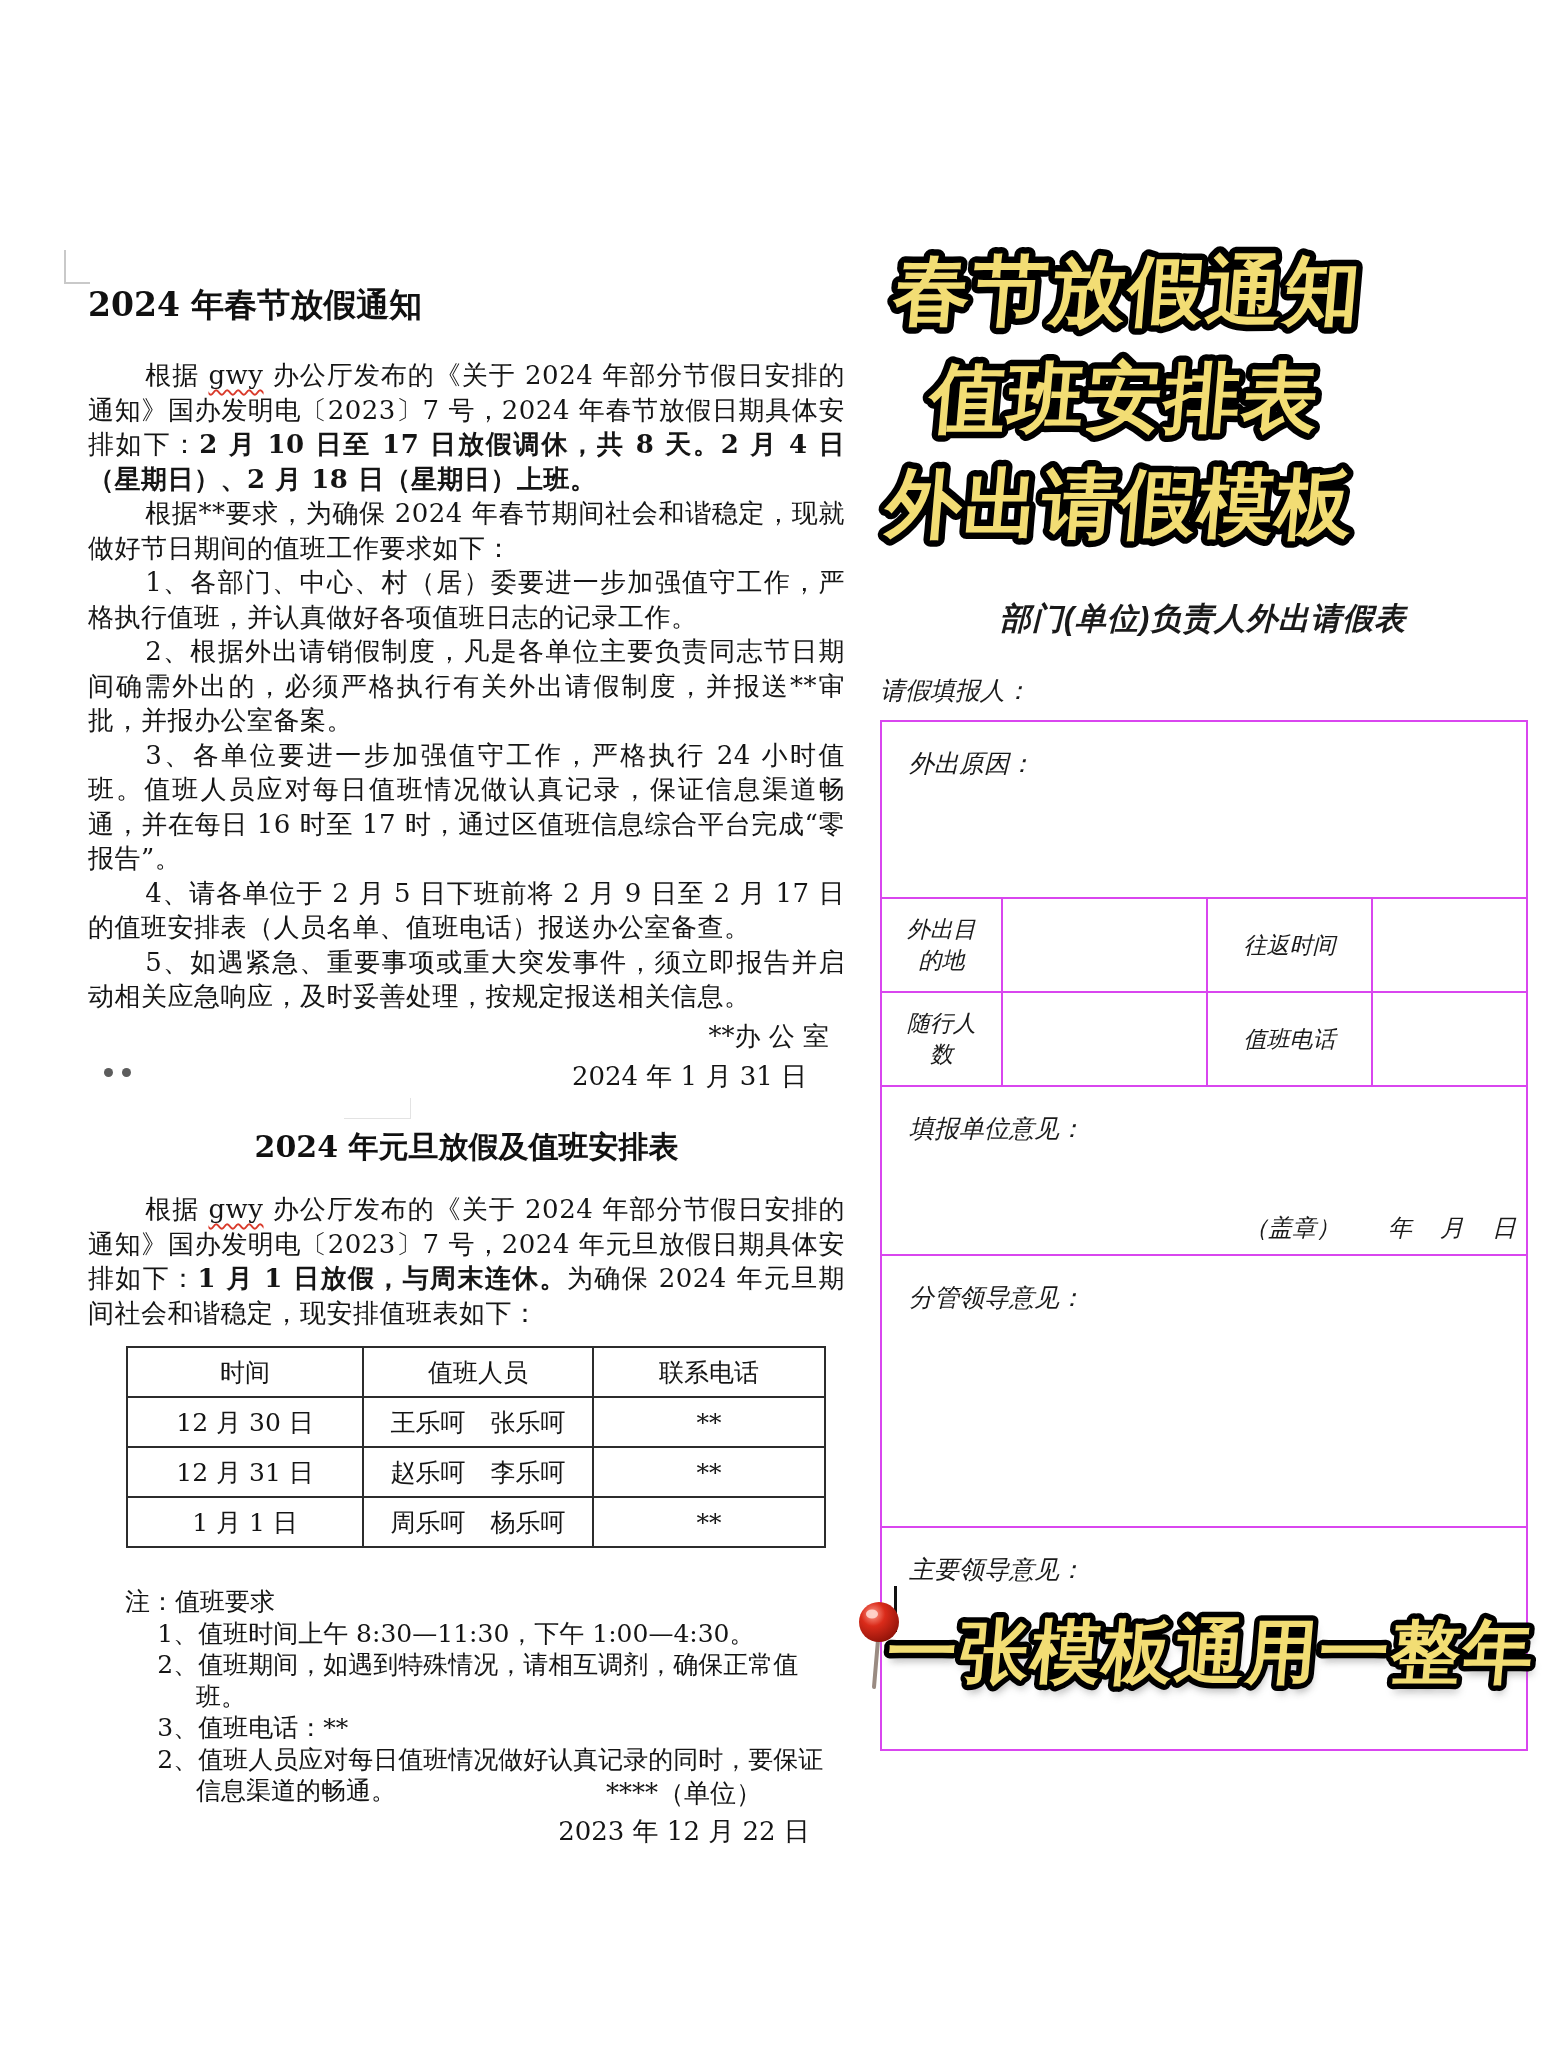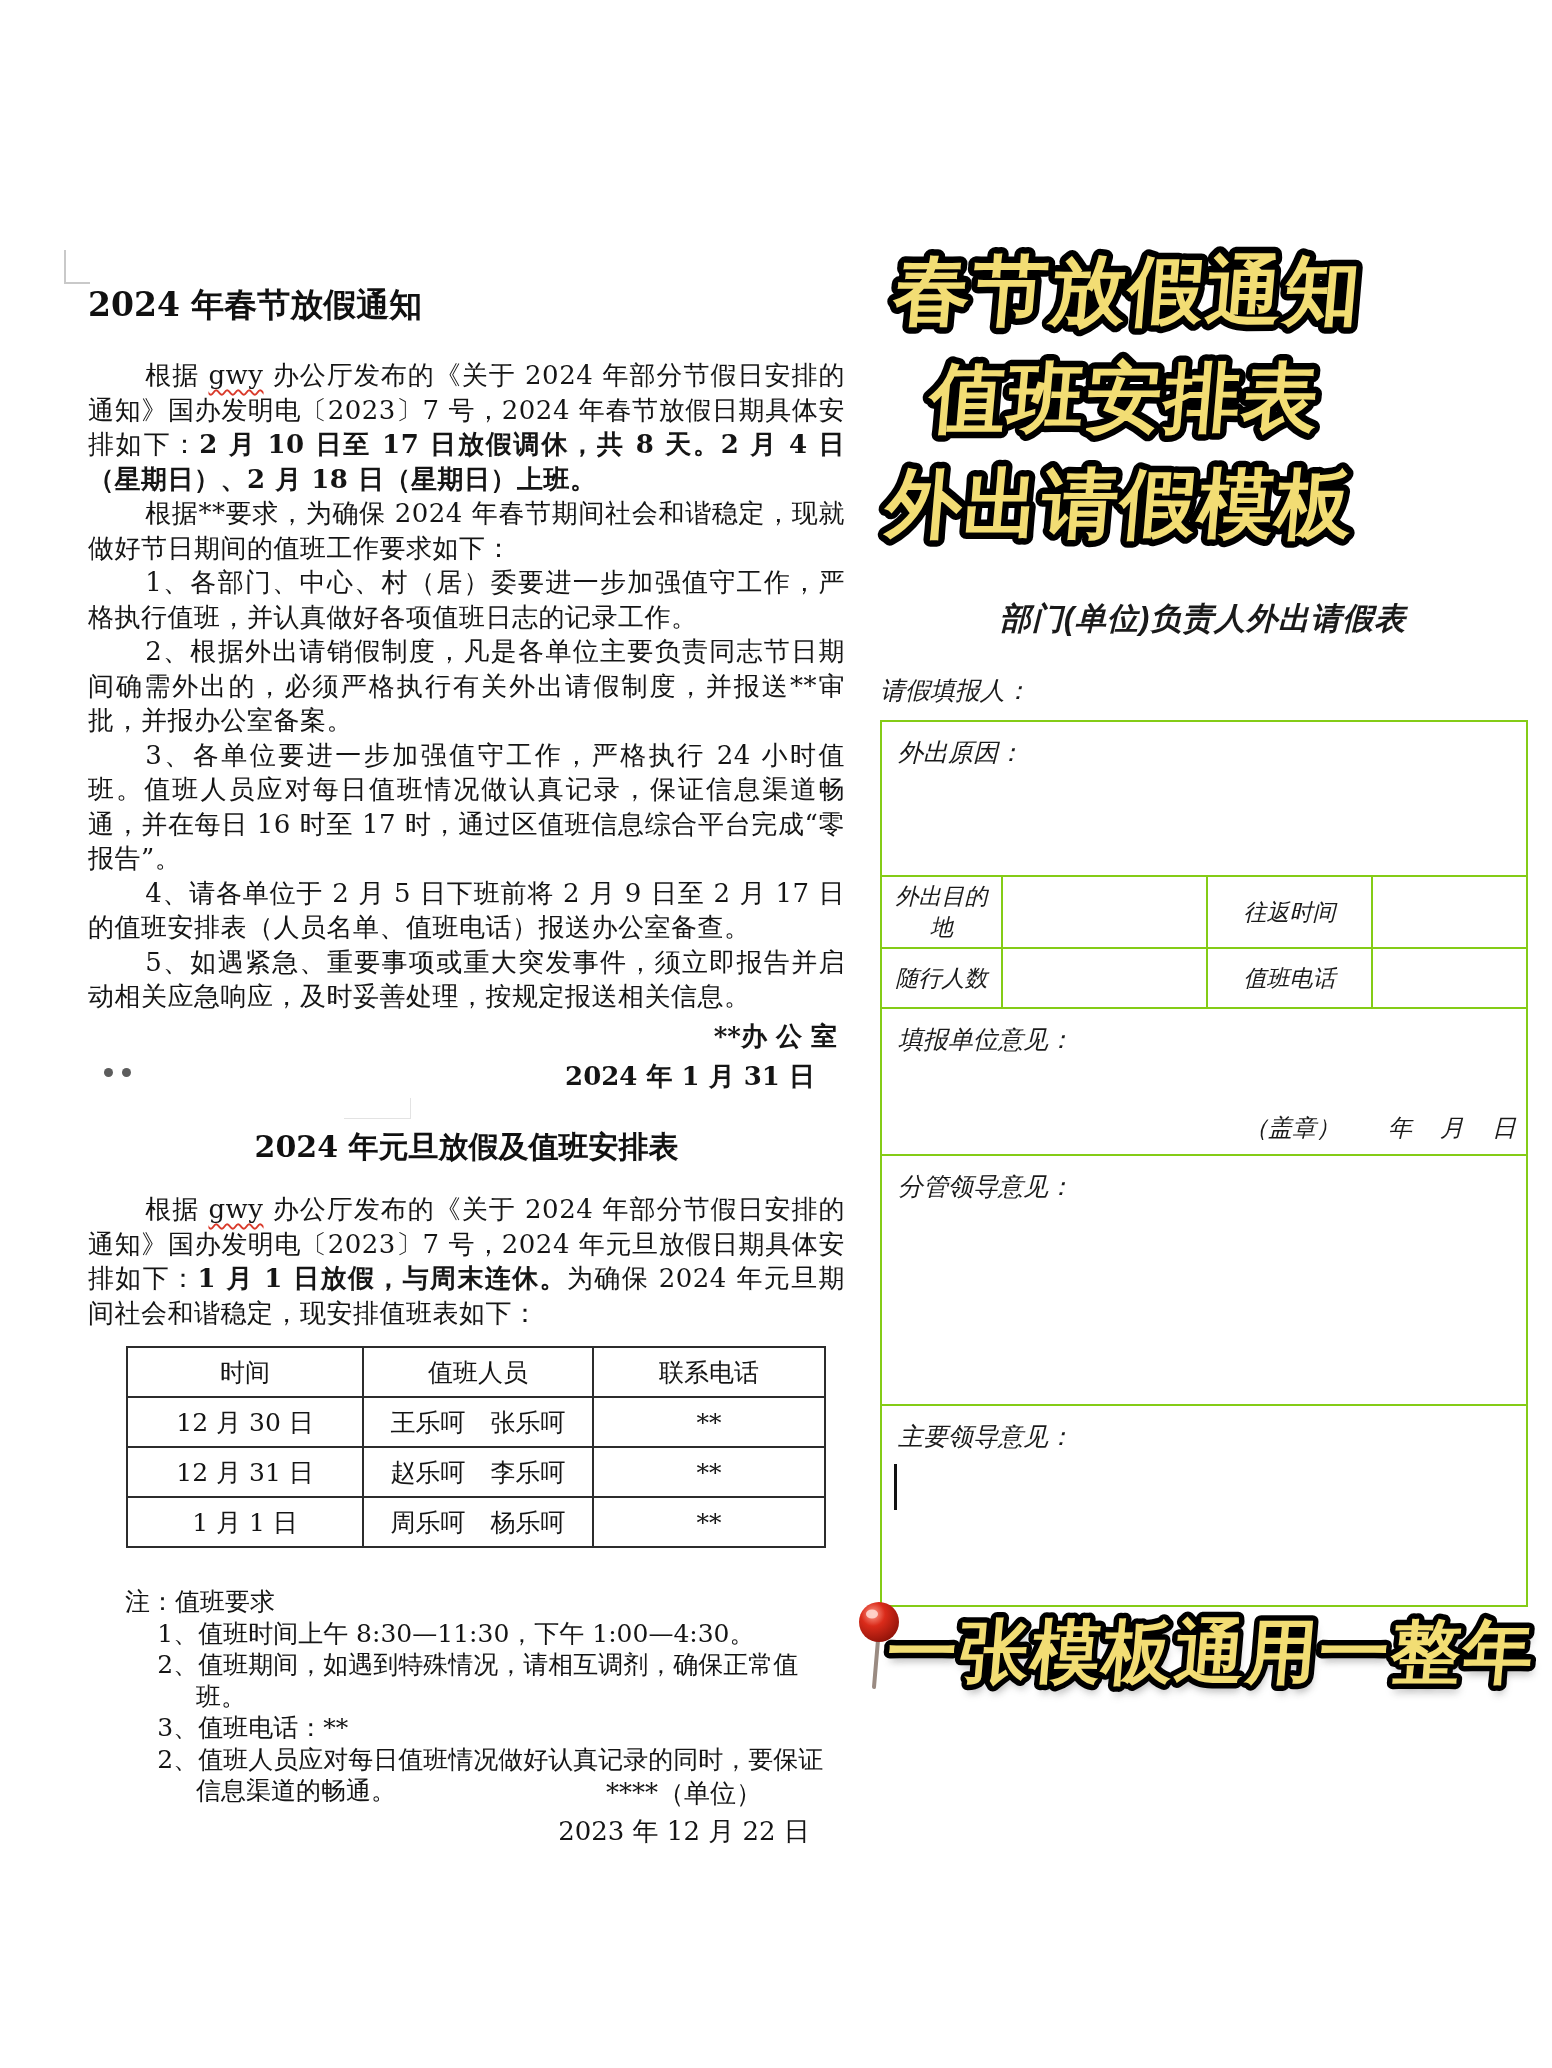--- a/index.html
+++ b/index.html
@@ -16,21 +16,21 @@
   }
   .doc-title2{
     margin:0 0 26px 0;text-align:center;font-weight:bold;font-size:30px;line-height:38px;color:#111;
   }
   .para{
     margin:0;font-size:26px;line-height:34.5px;text-align:justify;text-justify:inter-ideograph;
     text-indent:2.2em;letter-spacing:0.5px;
   }
   .para b{font-weight:bold;}
   .sp{text-decoration:underline wavy #d93a2b;text-decoration-thickness:2px;text-underline-offset:5px;text-decoration-skip-ink:none;}
-  .sign{margin:4px 4px 0 0;font-size:26px;line-height:36px;text-align:right;text-indent:0;font-weight:bold;}
+  .sign{margin:4px 12px 0 0;font-size:26px;line-height:36px;text-align:right;text-indent:0;}
   .sign-signer{padding-right:4px;}
   .sign-date{padding-right:26px;}
   
   .duty-table{
     border-collapse:collapse;margin:16px 0 0 38px;table-layout:fixed;width:692px;
     font-size:25px;color:#151515;
   }
   .duty-table th,.duty-table td{
     border:2px solid #2c2c2c;text-align:center;vertical-align:middle;font-weight:normal;
     height:48px;padding:0;
@@ -46,21 +46,21 @@
   .form{
     position:absolute;left:880px;top:598px;width:646px;
     font-family:"Liberation Sans","DejaVu Sans",sans-serif;color:#1a1a1a;font-style:italic;
   }
   .form-title{margin:0;text-align:center;font-size:31px;font-weight:bold;letter-spacing:1px;}
   .filler{margin-top:34px;font-size:25px;}
   .form-table{
     border-collapse:collapse;table-layout:fixed;width:646px;margin-top:13px;
   }
   .form-table td{
-    border:2px solid #84cc16;padding:4px;vertical-align:top;font-size:24px;
+    border:2px solid #d946ef;padding:15px;vertical-align:top;font-size:24px;
   }
   .form-table .tall-label{padding:10px 12px;display:inline-block;font-size:25px;}
   .form-table .lbl{text-align:center;vertical-align:middle;font-size:23px;}
   .form-table tr.hr2 td{height:45px;}
   .form-table tr.hr3 td{height:50px;}
   .opinion-cell{position:relative;}
   .seal-row{
     position:absolute;right:10px;bottom:10px;display:flex;align-items:baseline;font-size:24px;
   }
   .seal-row .seal{margin-right:48px;}

